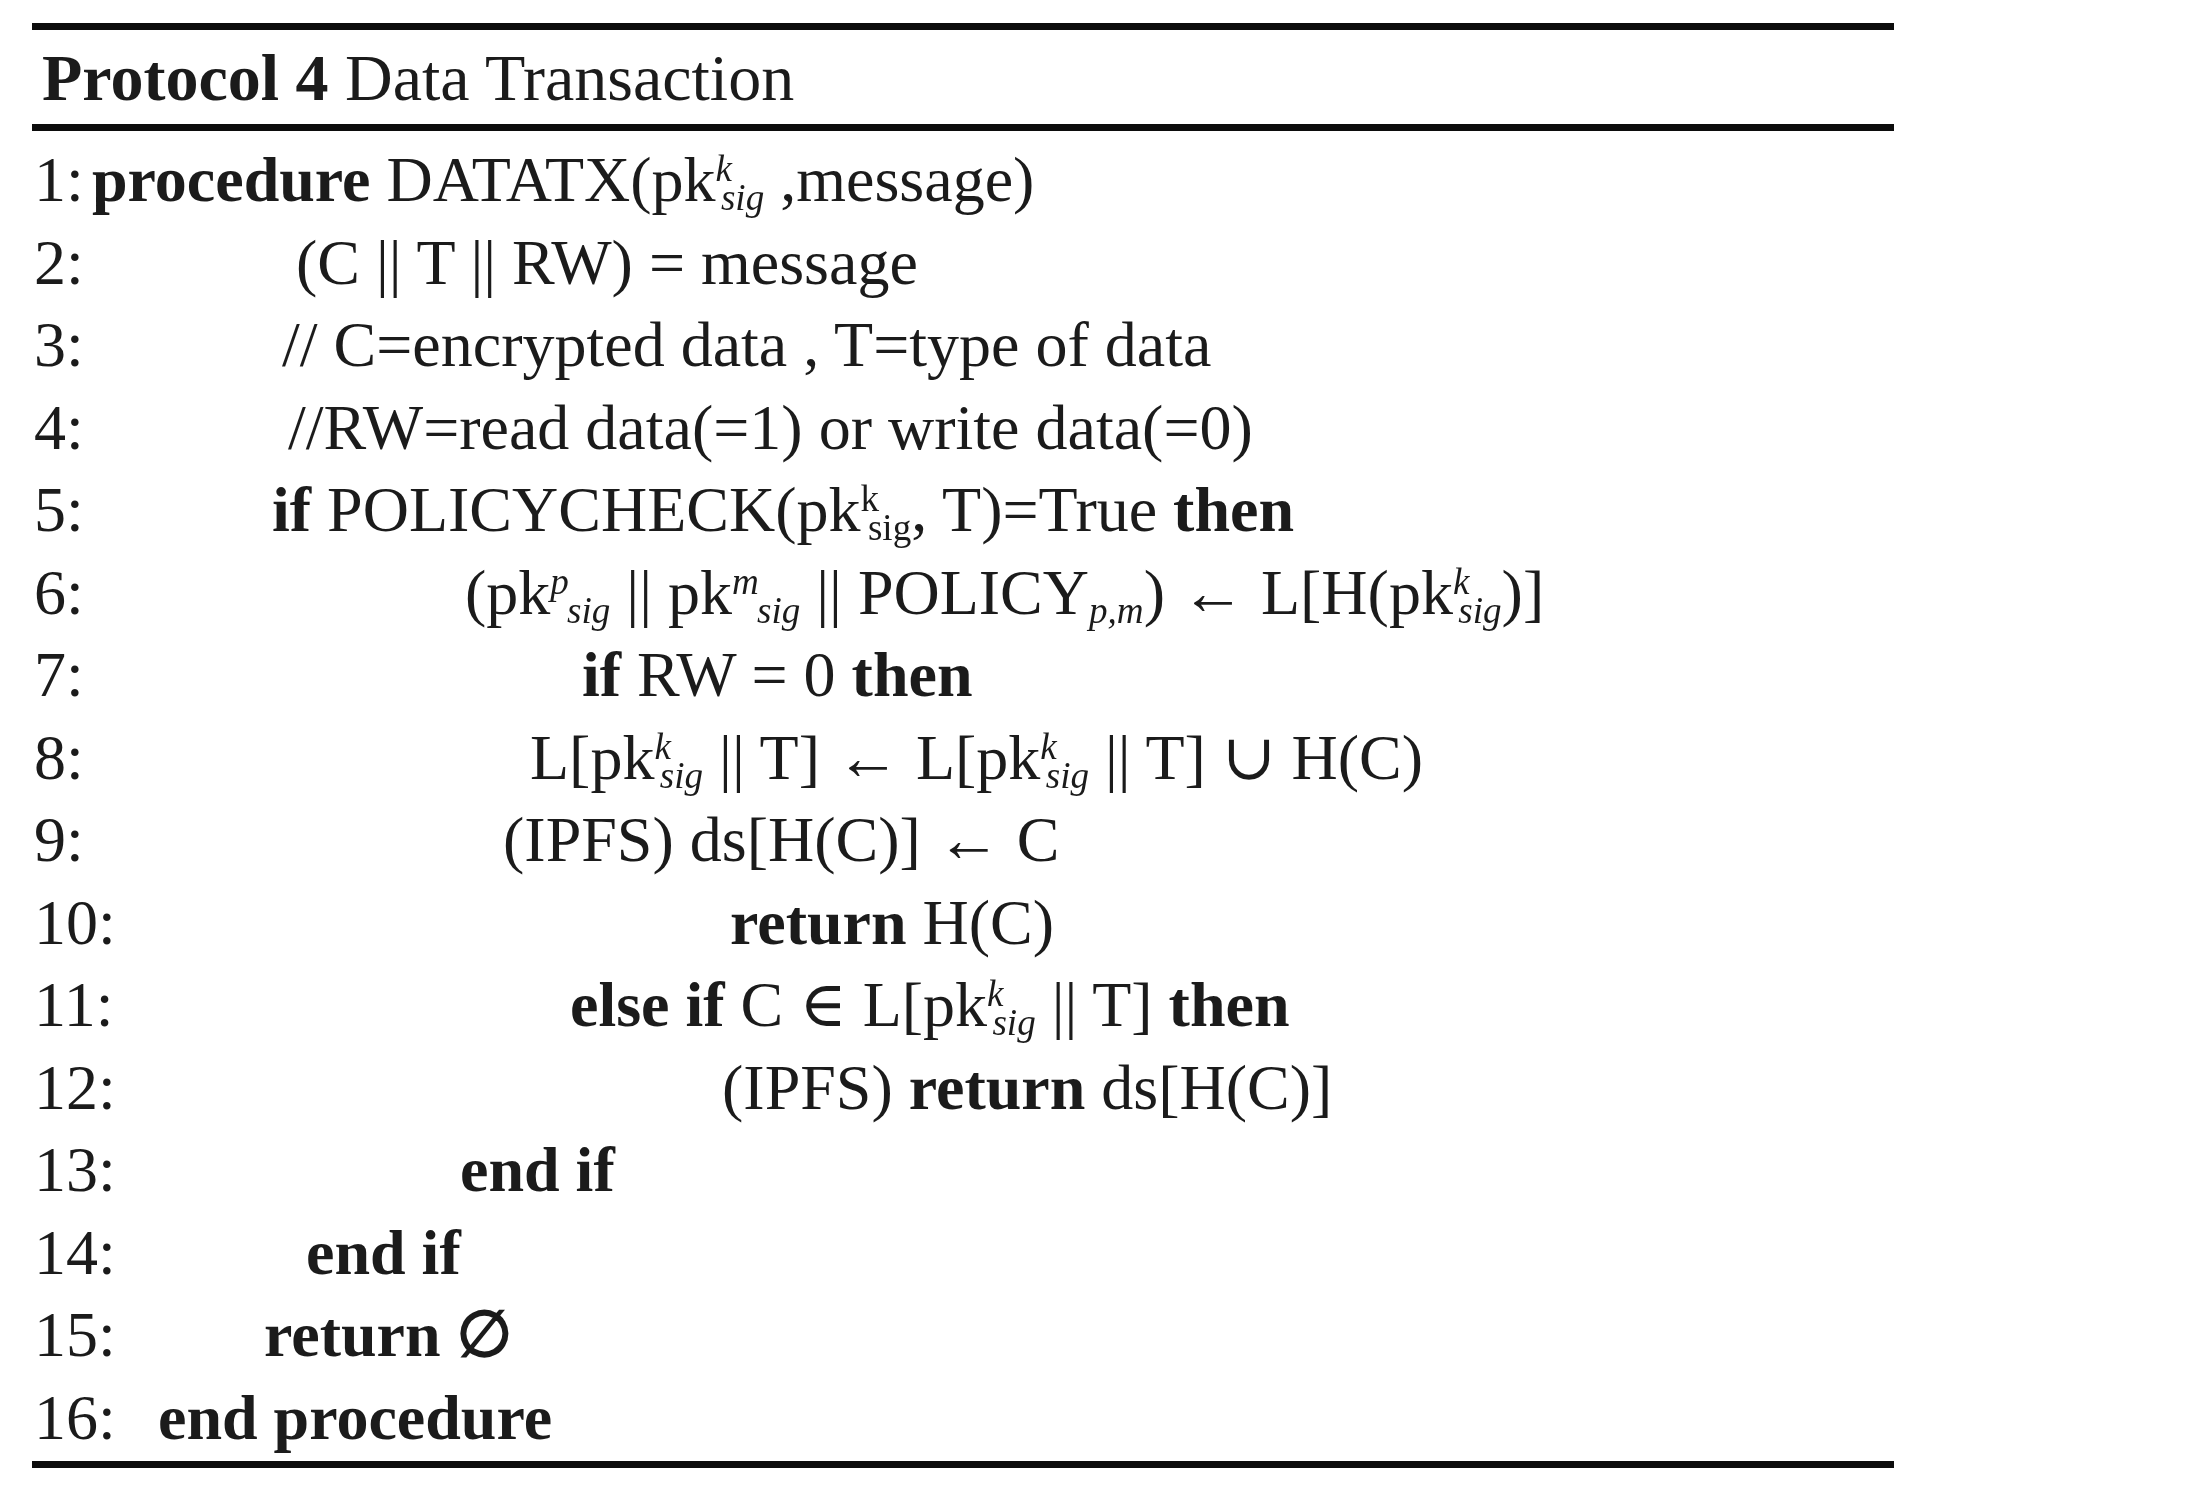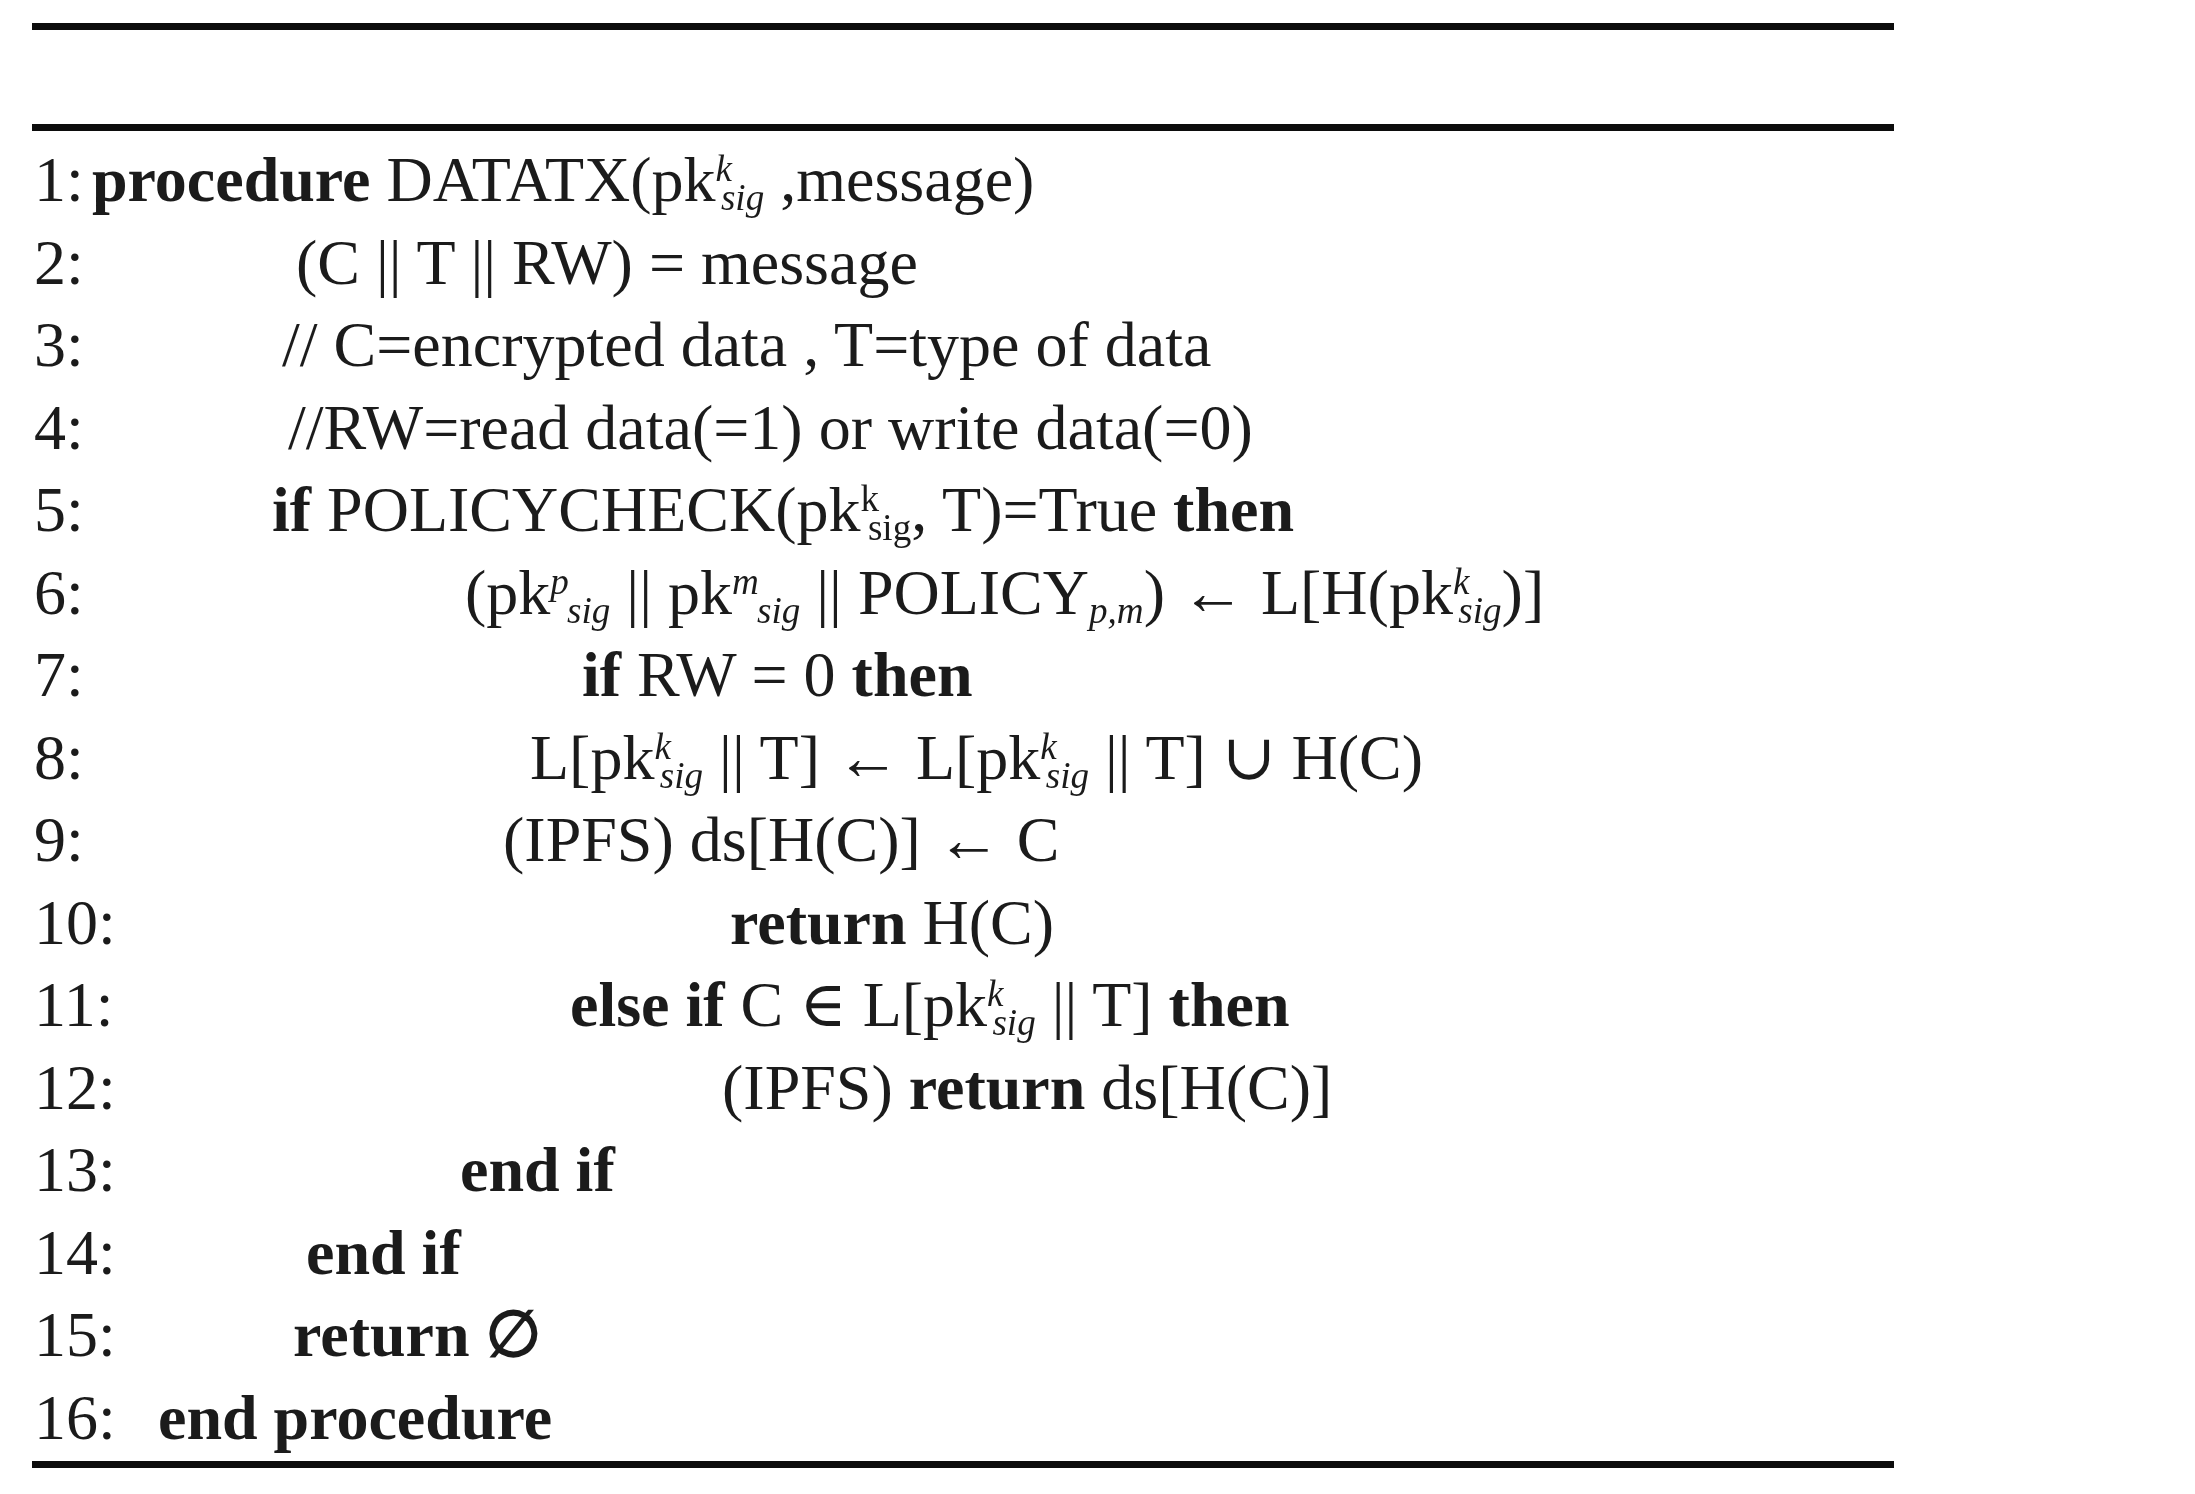--- a/index.html
+++ b/index.html
@@ -47,33 +47,34 @@
   .s-supi, .s-supr { font-size: 58%; position: relative; top: -0.55em; }
   .s-subi, .s-subr { font-size: 58%; position: relative; top: 0.25em; }
   .s-supi, .s-subi { font-style: italic; }
   .s-supi + .s-subi, .s-supr + .s-subr { margin-left: -0.30em; }
 </style>
 </head>
 <body>
 
 <div id="figure">
   <div id="rule-top" class="rule"></div>
+  <div id="header"><span class="hdr-bold">Protocol 4</span><span> Data Transaction</span></div>
   <div id="rule-mid" class="rule"></div>
   <div id="code-area">
       <div class="code-line" style="top: 140px;"><span class="num">1:</span><span class="content" style="left: 92px;"><span class="s-kw">procedure </span><span class="s-rm">DATATX(</span><span class="s-it">pk</span><span class="s-supi">k</span><span class="s-subi">sig</span><span class="s-it"> ,message)</span></span></div>
       <div class="code-line" style="top: 223px;"><span class="num">2:</span><span class="content" style="left: 296px;"><span class="s-it">(C || T || RW) = message</span></span></div>
       <div class="code-line" style="top: 305px;"><span class="num">3:</span><span class="content" style="left: 282px;"><span class="s-it">// C=encrypted data , T=type of data</span></span></div>
       <div class="code-line" style="top: 388px;"><span class="num">4:</span><span class="content" style="left: 288px;"><span class="s-it">//RW=read data</span><span class="s-rm">(=1) or write data(=0)</span></span></div>
       <div class="code-line" style="top: 470px;"><span class="num">5:</span><span class="content" style="left: 272px;"><span class="s-kw">if </span><span class="s-rm">POLICYCHECK(pk</span><span class="s-supr">k</span><span class="s-subr">sig</span><span class="s-rm">, T)=True </span><span class="s-kw">then</span></span></div>
       <div class="code-line" style="top: 553px;"><span class="num">6:</span><span class="content" style="left: 465px;"><span class="s-it">(pk</span><span class="s-supi">p</span><span class="s-subi"> sig</span><span class="s-it"> || pk</span><span class="s-supi">m</span><span class="s-subi"> sig</span><span class="s-it"> || POLICY</span><span class="s-subi">p,m</span><span class="s-it">) ← L[H(pk</span><span class="s-supi">k</span><span class="s-subi">sig</span><span class="s-it">)]</span></span></div>
       <div class="code-line" style="top: 635px;"><span class="num">7:</span><span class="content" style="left: 582px;"><span class="s-kw">if </span><span class="s-it">RW = 0 </span><span class="s-kw">then</span></span></div>
       <div class="code-line" style="top: 718px;"><span class="num">8:</span><span class="content" style="left: 530px;"><span class="s-it">L[pk</span><span class="s-supi">k</span><span class="s-subi">sig</span><span class="s-it"> || T] ← L[pk</span><span class="s-supi">k</span><span class="s-subi">sig</span><span class="s-it"> || T] ∪ H(C)</span></span></div>
       <div class="code-line" style="top: 800px;"><span class="num">9:</span><span class="content" style="left: 503px;"><span class="s-it">(IPFS) ds[H(C)] ← C</span></span></div>
       <div class="code-line" style="top: 883px;"><span class="num">10:</span><span class="content" style="left: 730px;"><span class="s-kw">return </span><span class="s-it">H(C)</span></span></div>
       <div class="code-line" style="top: 965px;"><span class="num">11:</span><span class="content" style="left: 570px;"><span class="s-kw">else if </span><span class="s-it">C ∈ L[pk</span><span class="s-supi">k</span><span class="s-subi">sig</span><span class="s-it"> || T] </span><span class="s-kw">then</span></span></div>
       <div class="code-line" style="top: 1048px;"><span class="num">12:</span><span class="content" style="left: 722px;"><span class="s-it">(IPFS) </span><span class="s-kw">return </span><span class="s-it">ds[H(C)]</span></span></div>
       <div class="code-line" style="top: 1130px;"><span class="num">13:</span><span class="content" style="left: 460px;"><span class="s-kw">end if</span></span></div>
       <div class="code-line" style="top: 1213px;"><span class="num">14:</span><span class="content" style="left: 306px;"><span class="s-kw">end if</span></span></div>
-      <div class="code-line" style="top: 1295px;"><span class="num">15:</span><span class="content" style="left: 293px; font-family: Liberation Serif, serif;"><span class="s-kw">return ∅</span></span></div>
+      <div class="code-line" style="top: 1295px;"><span class="num">15:</span><span class="content" style="left: 264px; font-family: Liberation Serif, serif;"><span class="s-kw">return ∅</span></span></div>
       <div class="code-line" style="top: 1378px;"><span class="num">16:</span><span class="content" style="left: 158px;"><span class="s-kw">end procedure</span></span></div>
     </div>
   <div id="rule-bottom" class="rule"></div>
 </div>
 
 </body></html>

